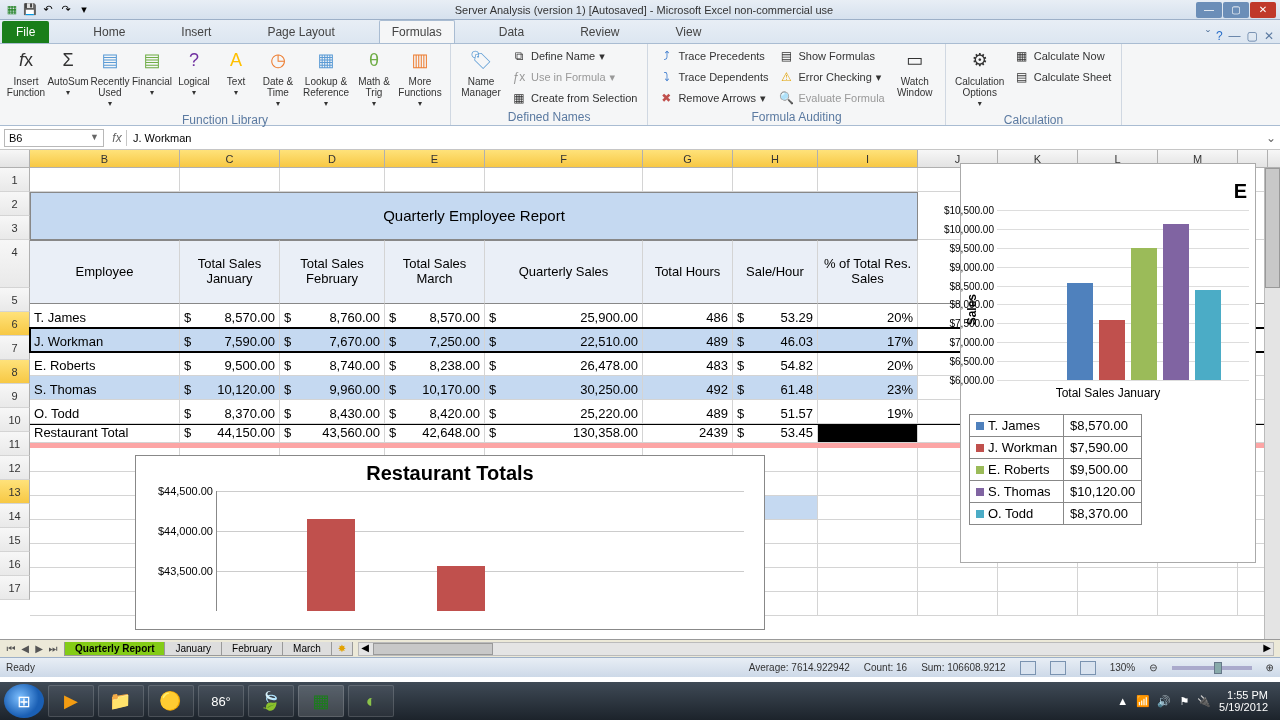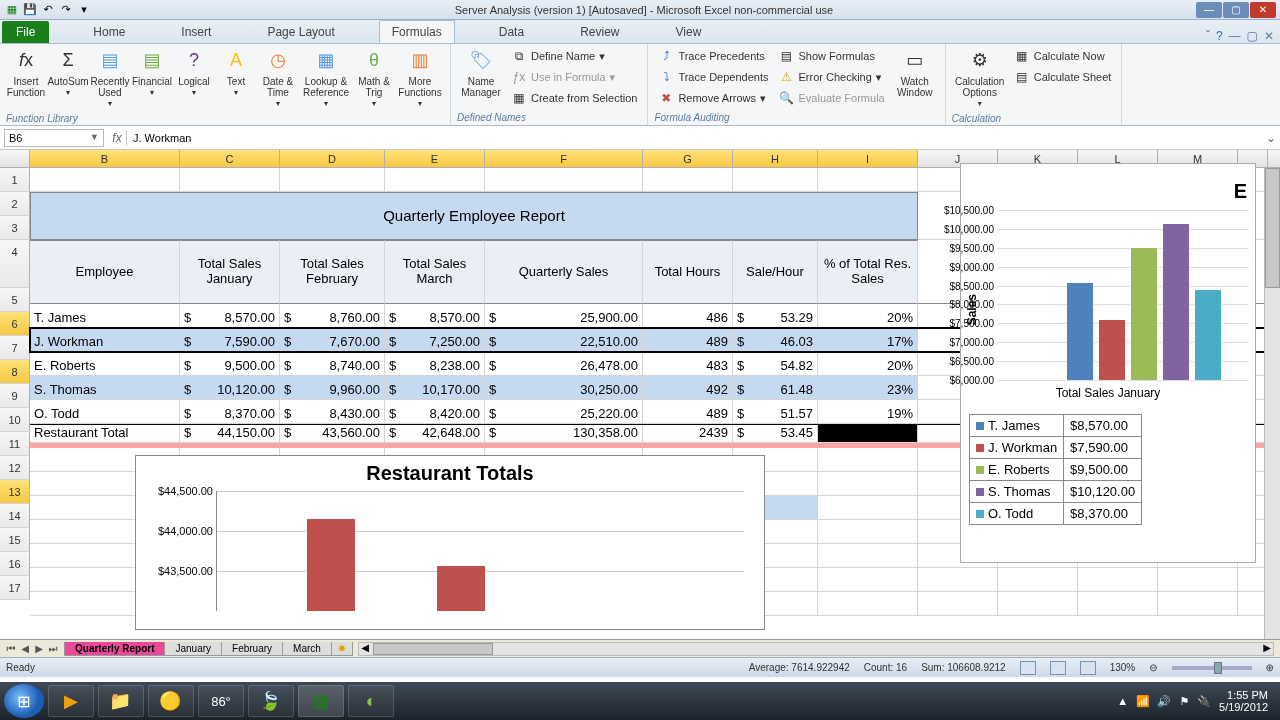--- a/index.html
+++ b/index.html
@@ -18,21 +18,21 @@
   .ribbon-tabs { height: 24px; background: linear-gradient(#e8eef5, #dce6f1); display: flex; align-items: flex-end; border-bottom: 1px solid #a9bcd2; gap: 32px; }
   .file-tab { background: #1a7e1a; color: #fff; padding: 4px 14px; font-size: 12px; border-radius: 2px 2px 0 0; margin-left: 2px; }
   .tab { padding: 4px 12px; font-size: 12px; color: #444; cursor: default; }
   .tab.active { background: #f5f6f7; border: 1px solid #a9bcd2; border-bottom: none; border-radius: 2px 2px 0 0; }
   .ribbon-right { margin-left: auto; display: flex; gap: 6px; padding-right: 6px; color: #5b7aa1; font-size: 12px; }
 
   
   .ribbon { height: 82px; background: #f5f6f7; border-bottom: 1px solid #a9bcd2; display: flex; }
   .group { border-right: 1px solid #d0d8e2; padding: 2px 6px 0 6px; display: flex; flex-direction: column; }
   .group-body { flex: 1; display: flex; align-items: flex-start; gap: 2px; }
-  .group-label { text-align: left; font-size: 10px; color: #5b7aa1; padding: 2px 0; font-style: italic; }
+  .group-label { text-align: center; font-size: 12px; color: #5b7aa1; padding: 2px 0; }
   .big-btn { width: 40px; display: flex; flex-direction: column; align-items: center; gap: 2px; padding: 2px; font-size: 10px; color: #333; text-align: center; line-height: 1.1; }
   .big-btn .ico { width: 26px; height: 26px; display: flex; align-items: center; justify-content: center; font-size: 18px; }
   .small-list { display: flex; flex-direction: column; gap: 1px; }
   .small-btn { display: flex; align-items: center; gap: 4px; padding: 2px 4px; font-size: 11px; color: #333; white-space: nowrap; }
   .small-btn.disabled { color: #999; }
   .small-btn .s-ico { width: 16px; height: 16px; display: flex; align-items: center; justify-content: center; font-size: 12px; }
 
   
   .fx-bar { height: 24px; display: flex; align-items: center; border-bottom: 1px solid #c6c6c6; background: #fff; }
   .name-box { width: 100px; border: 1px solid #b8b8b8; margin: 0 4px; padding: 2px 4px; font-size: 11px; display: flex; justify-content: space-between; align-items: flex-start; }
@@ -86,21 +86,21 @@
   .chart2 .xlabel { position: absolute; top: 222px; left: 0; right: 0; text-align: center; font-size: 12px; }
   .chart2 table.legend { position: absolute; top: 250px; left: 8px; right: 8px; border-collapse: collapse; font-size: 13px; }
   .chart2 table.legend td { border: 1px solid #888; padding: 3px 6px; }
   .chart2 .sw { display: inline-block; width: 8px; height: 8px; margin-right: 4px; }
 
   
   .sheet-tabs { height: 18px; background: #ece9d8; display: flex; align-items: center; border-top: 1px solid #999; font-size: 10px; }
   .tab-nav { display: flex; gap: 0; padding: 0 4px; }
   .tab-nav span { width: 14px; text-align: center; color: #555; }
   .stab { padding: 1px 10px; border: 1px solid #999; border-top: none; background: #ddd; margin-right: -1px; }
-  .stab.active { background: #ec4899; font-weight: bold; }
+  .stab.active { background: #84cc16; font-weight: bold; }
   .hscroll { flex: 1; margin: 0 6px; height: 14px; background: #e4e4e4; border: 1px solid #bbb; position: relative; }
   .hscroll .thumb { position: absolute; left: 0; width: 120px; top: 0; bottom: 0; background: #c8c8c8; border: 1px solid #999; }
 
   
   .status { height: 20px; background: linear-gradient(#e8eef5, #cdd9e8); border-top: 1px solid #9db0c8; display: flex; align-items: center; font-size: 10px; color: #333; padding: 0 6px; gap: 14px; }
   .status .spacer { flex: 1; }
   .view-btn { width: 16px; height: 14px; border: 1px solid #7a93b0; background: #d9e3ef; }
   .zoom-slider { width: 80px; height: 4px; background: #aac; position: relative; }
   .zoom-slider .zt { position: absolute; top: -4px; left: 42px; width: 8px; height: 12px; background: #8aa; border: 1px solid #678; }
 

